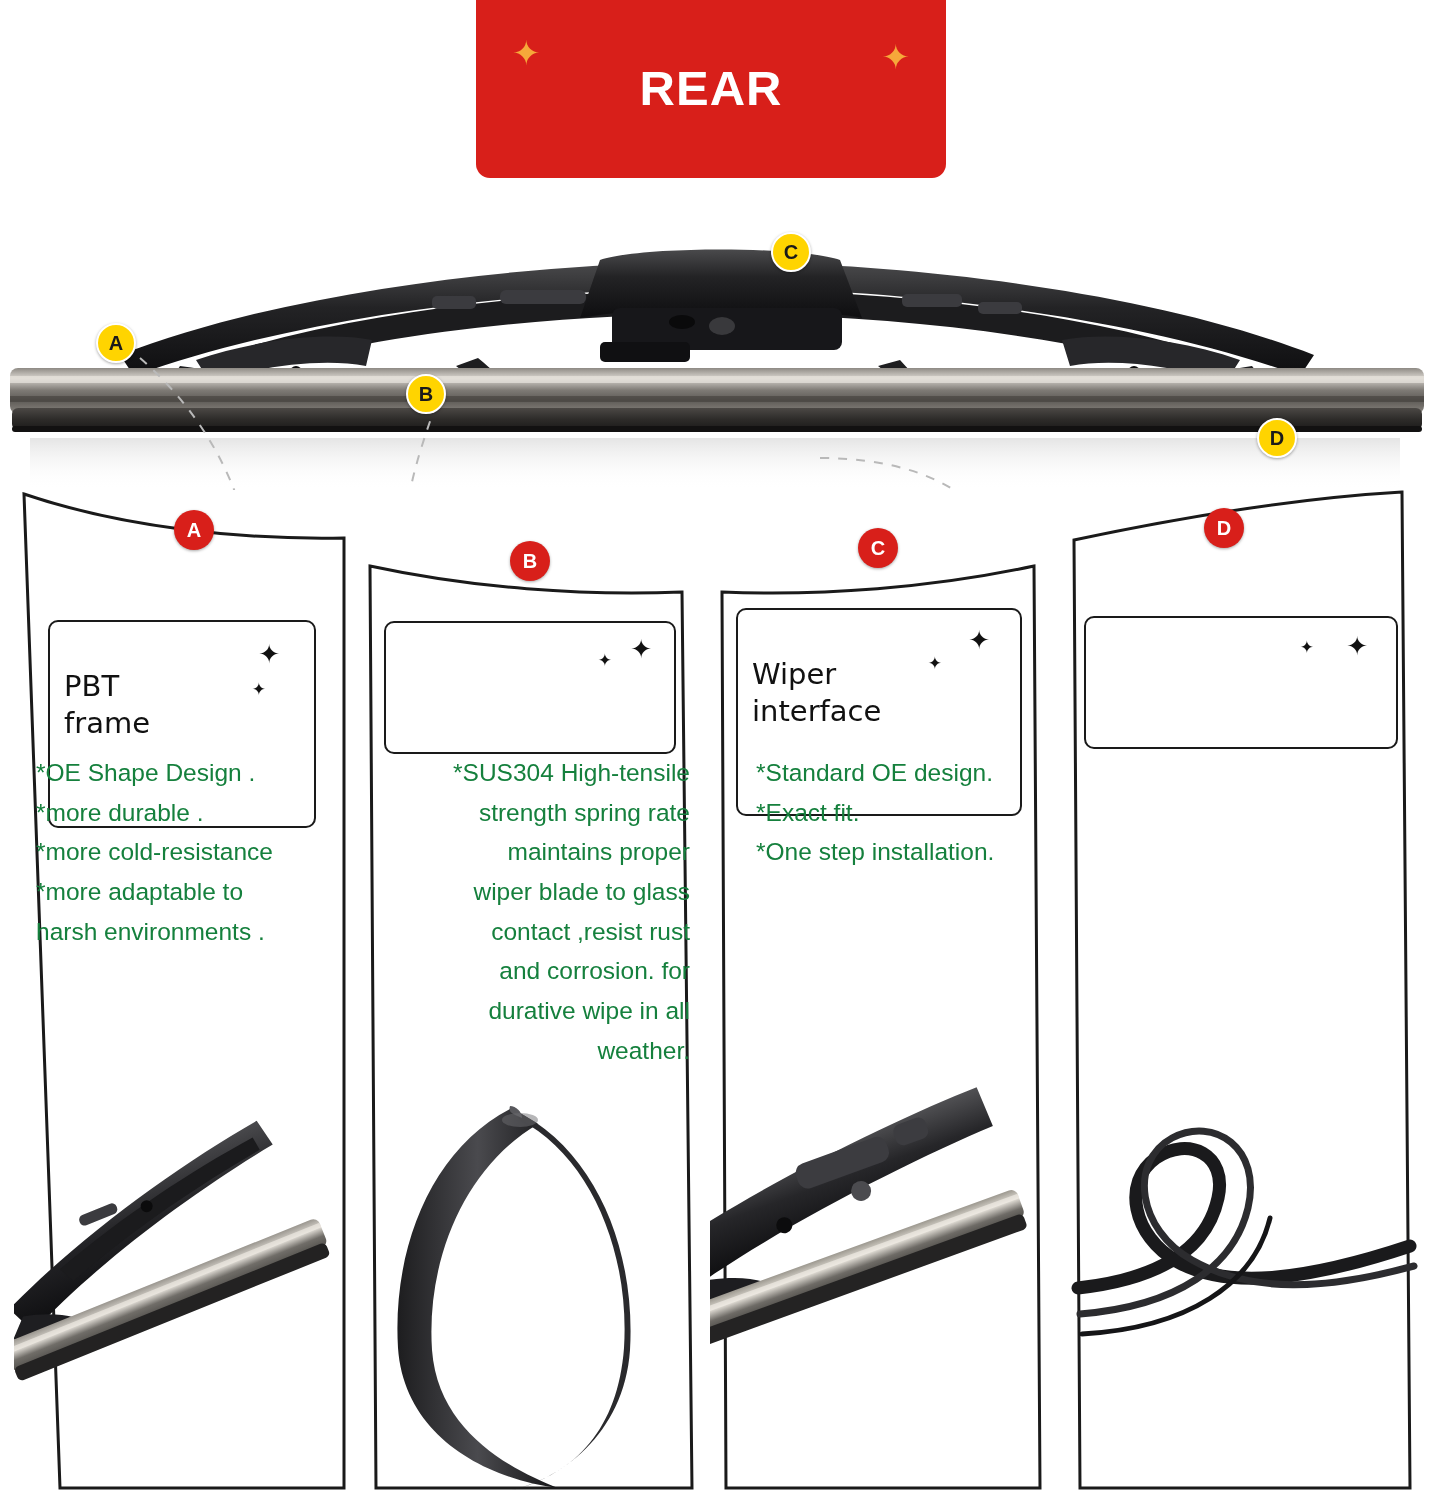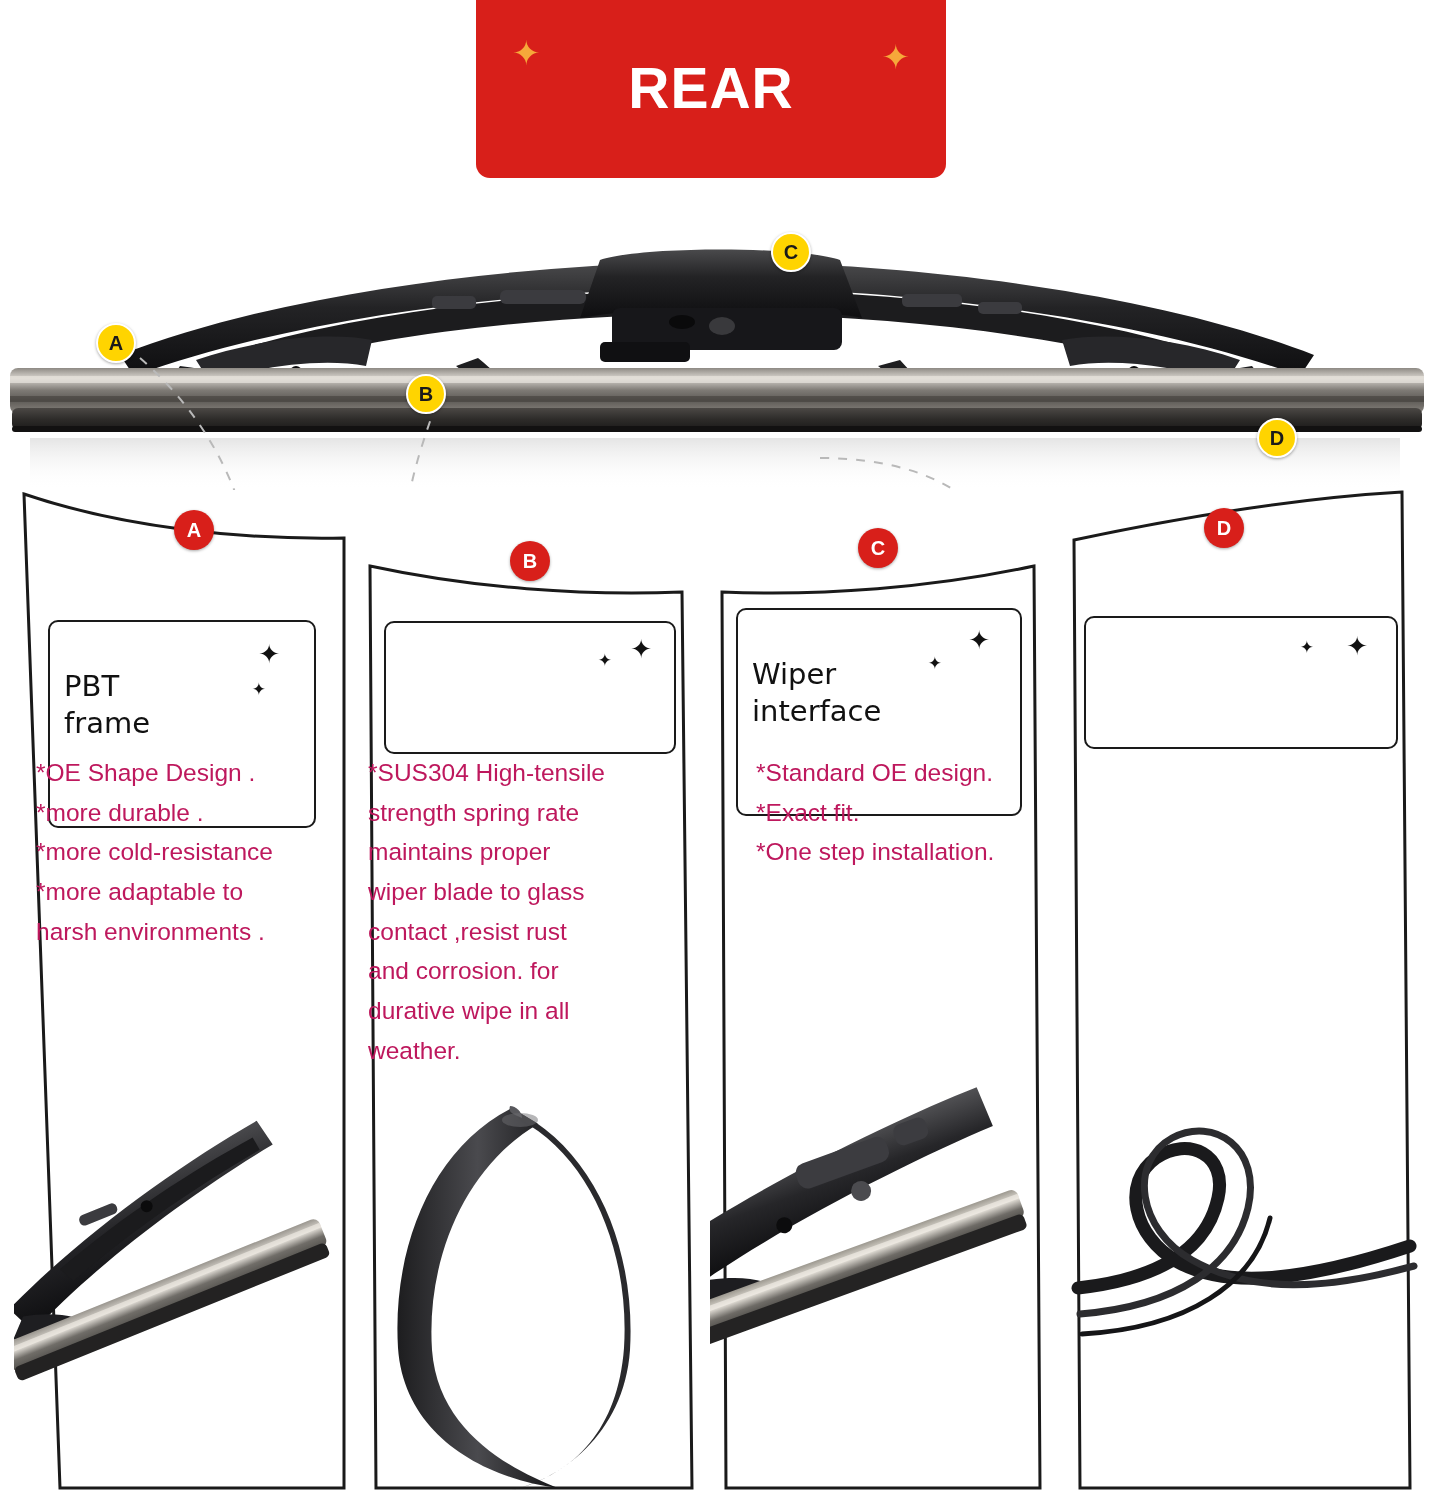--- a/index.html
+++ b/index.html
@@ -23,21 +23,21 @@
     background: #d81f1a;
     border-bottom-left-radius: 14px;
     border-bottom-right-radius: 14px;
     display: flex;
     flex-direction: column;
     align-items: center;
     justify-content: center;
     color: #ffffff;
   }
   .banner-line {
-    font-size: 57px;
+    font-size: 49px;
     font-weight: bold;
     letter-spacing: 1px;
     line-height: 1.18;
     text-align: right;
     white-space: nowrap;
   }
   .banner-spark {
     position: absolute;
     color: #f6a83a;
     font-size: 34px;
@@ -104,21 +104,21 @@
     color: #111111;
     font-family: "DejaVu Sans", sans-serif;
     white-space: pre-line;
   }
   .panel-title .spark-lg { position: absolute; font-size: 26px; color: #111; }
   .panel-title .spark-sm { position: absolute; font-size: 17px; color: #111; }
   .panel-text {
     position: absolute;
     font-size: 24.5px;
     line-height: 1.62;
-    color: #be185d;
+    color: #15803d;
     white-space: pre-line;
     font-family: "Liberation Sans", sans-serif;
   }
   svg { display: block; }
 </style>
 </head>
 <body>
 
 <div class="banner">
   <span class="banner-spark left">✦</span>
@@ -269,21 +269,21 @@
                C 214 986, 256 940, 262 860 C 268 764, 228 668, 158 632 Z" fill="#2a2a2d"></path>
       <path d="M148 618 C 154 618, 160 624, 160 630 C 150 626, 146 624, 148 618 Z" fill="#58585c"></path>
       <ellipse cx="158" cy="632" rx="18" ry="7" fill="#6d6d72" opacity="0.5"></ellipse>
     </svg>
 
     <div class="panel-title" style="left:22px; top:133px; width:292px;">
       <span class="spark-lg" style="right:22px; top:10px;">✦</span>
       <span class="spark-sm" style="right:62px; top:26px;">✦</span>
     </div>
 
-    <div class="panel-text" style="left:6px; top:265px; width:300px;">*SUS304 High-tensile
+    <div class="panel-text" style="left:28px; top:265px; width:300px;text-align:right;">*SUS304 High-tensile
 strength spring rate
 maintains proper
 wiper blade to glass
 contact ,resist rust
 and corrosion. for
 durative wipe in all
 weather.</div>
 
     <div class="badge red" style="left:148px; top:53px;">B</div>
   </div>

